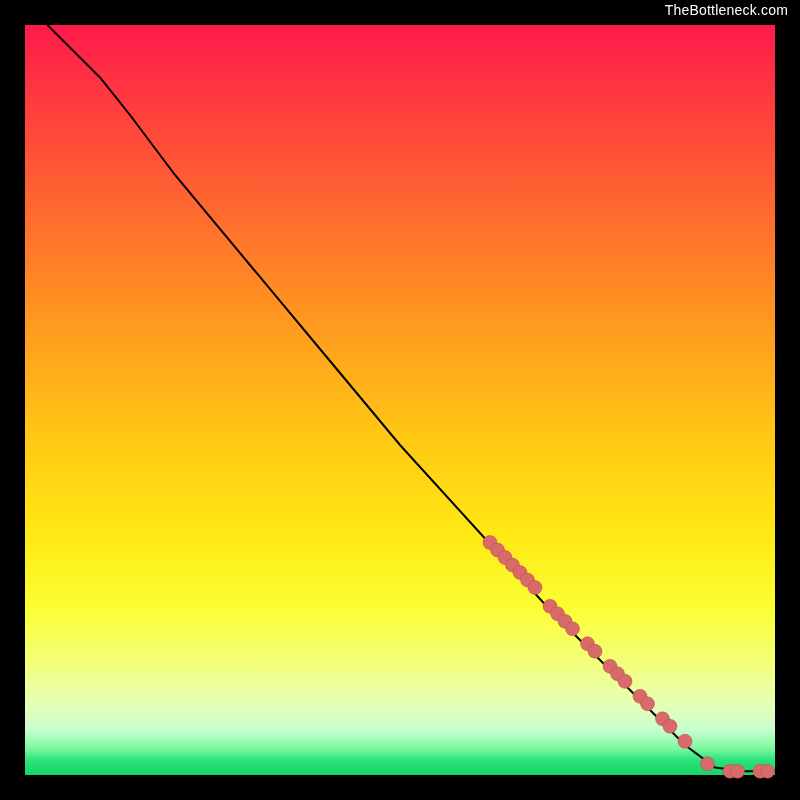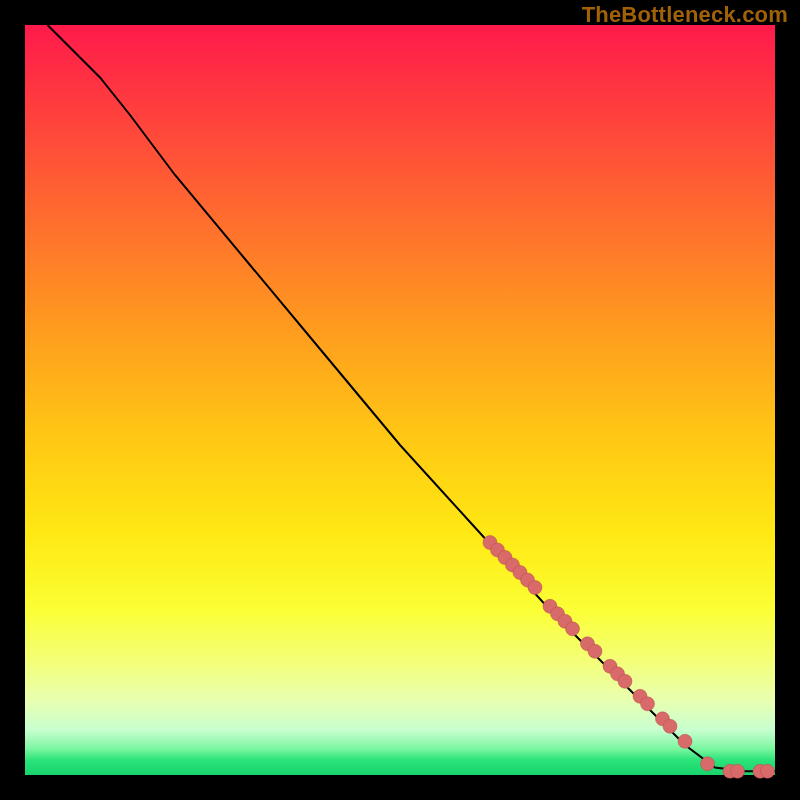--- a/index.html
+++ b/index.html
@@ -14,23 +14,23 @@
   .frame {
     position: relative;
     width: 800px;
     height: 800px;
     background: #000;
   }
   .watermark {
     position: absolute;
     top: 2px;
     right: 12px;
-    color: #a16207;
-    font-size: 22px;
-    font-weight: bold;
+    color: #ffffff;
+    font-size: 14px;
+    font-weight: normal;
     letter-spacing: 0.2px;
     z-index: 10;
   }
   .plot-area {
     position: absolute;
     left: 25px;
     top: 25px;
     width: 750px;
     height: 750px;
     background: linear-gradient(to bottom,

